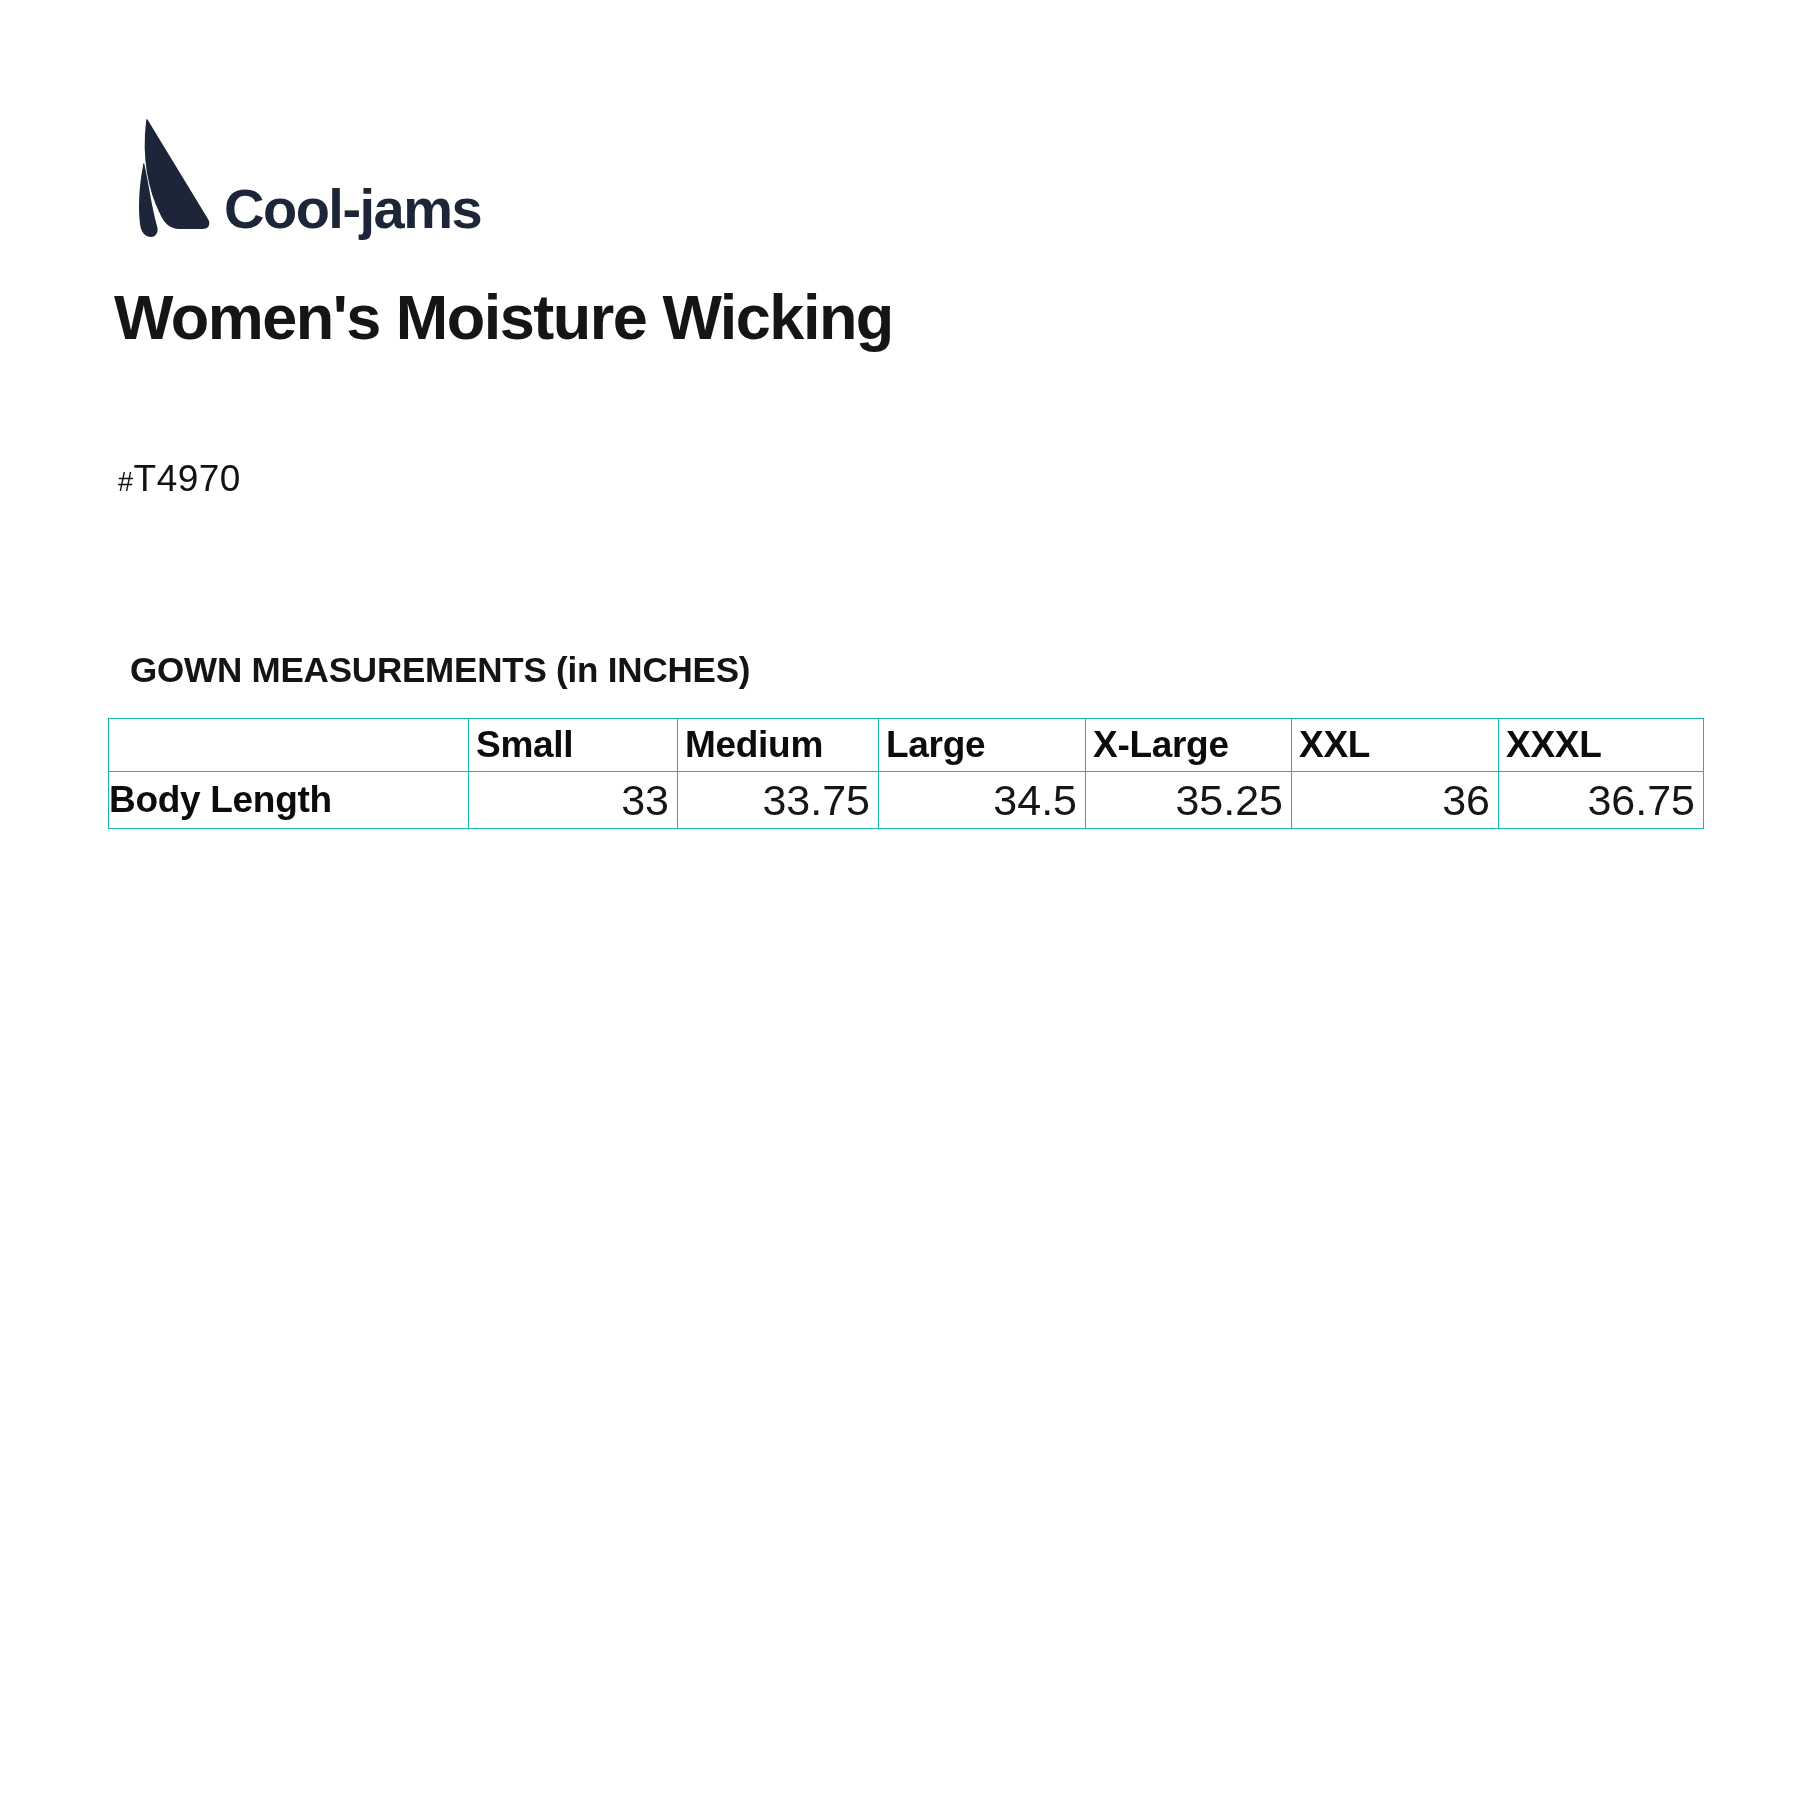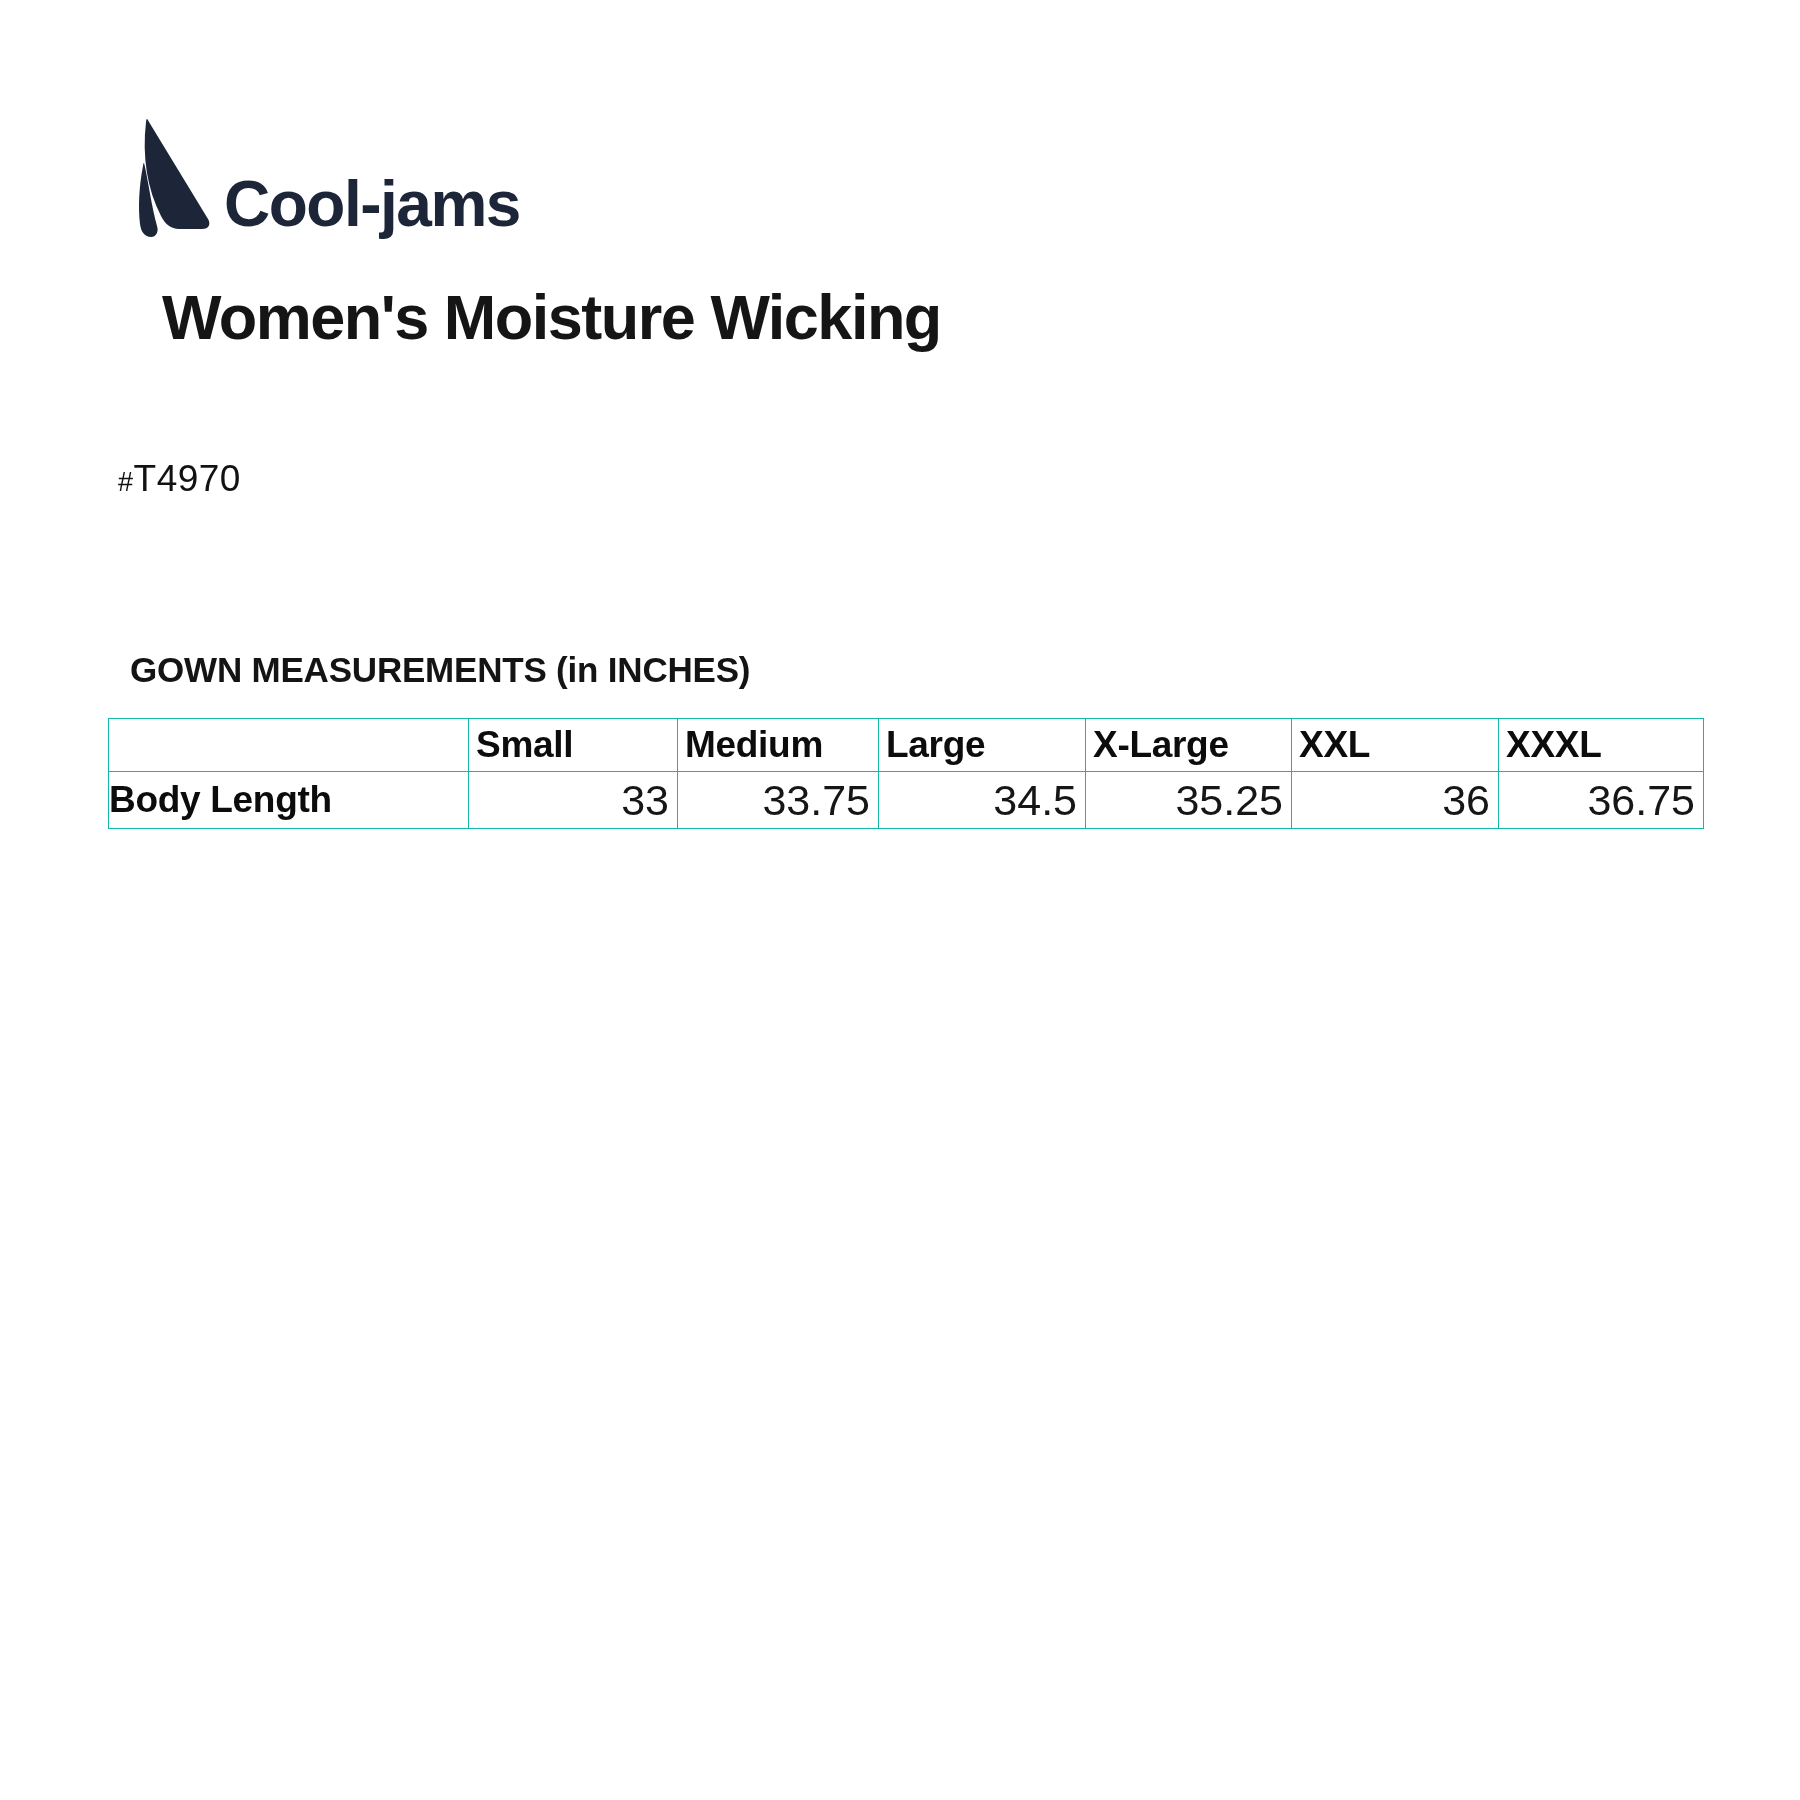--- a/index.html
+++ b/index.html
@@ -12,29 +12,29 @@
     color:#111;
   }
 
   
   .logo {
     position:absolute; left:138px; top:118px;
     display:flex; align-items:flex-end; gap:12px;
   }
   .logo svg { width:74px; height:119px; display:block; }
   .brand-name {
-    font-size:64px; font-weight:700; letter-spacing:-1.5px; line-height:1.02;
+    font-size:56px; font-weight:700; letter-spacing:-1.5px; line-height:1.02;
     white-space:nowrap;
   }
 
   
   .title {
     position:absolute; left:114px; top:278px;
     font-size:63px; font-weight:700; line-height:78px; letter-spacing:-1.5px;
-    color:#151515; white-space:nowrap;margin-left:48px;
+    color:#151515; white-space:nowrap;
   }
   .title span { display:block; }
 
   
   .sku {
     position:absolute; left:118px; top:458px;
     font-size:37px; font-weight:400; color:#121212; letter-spacing:0.5px;
   }
   .sku .hash { font-size:27px; font-weight:400; }
 

